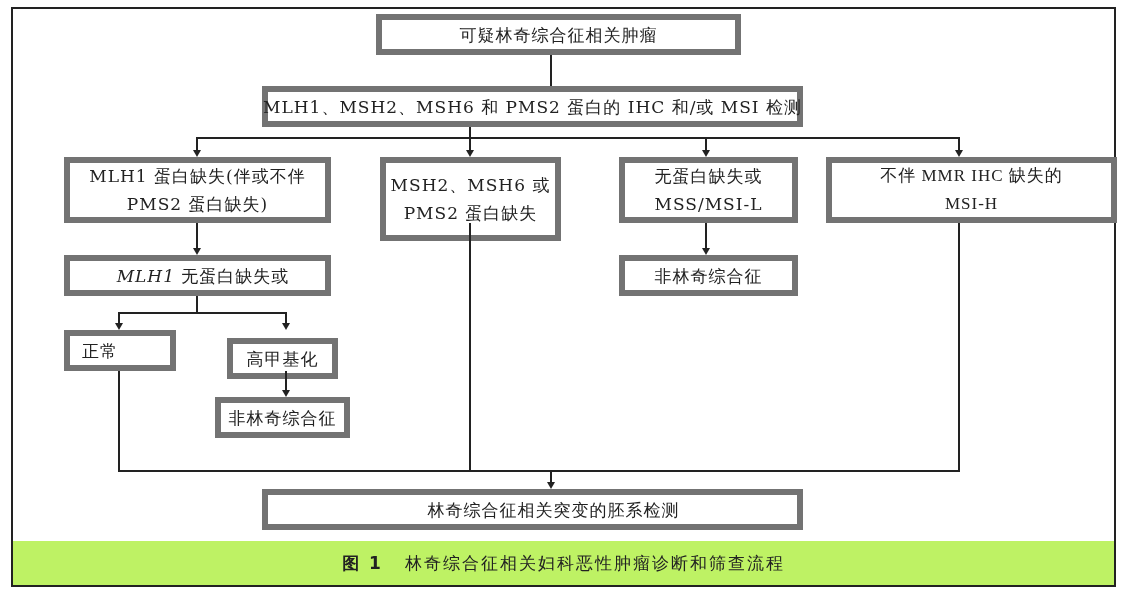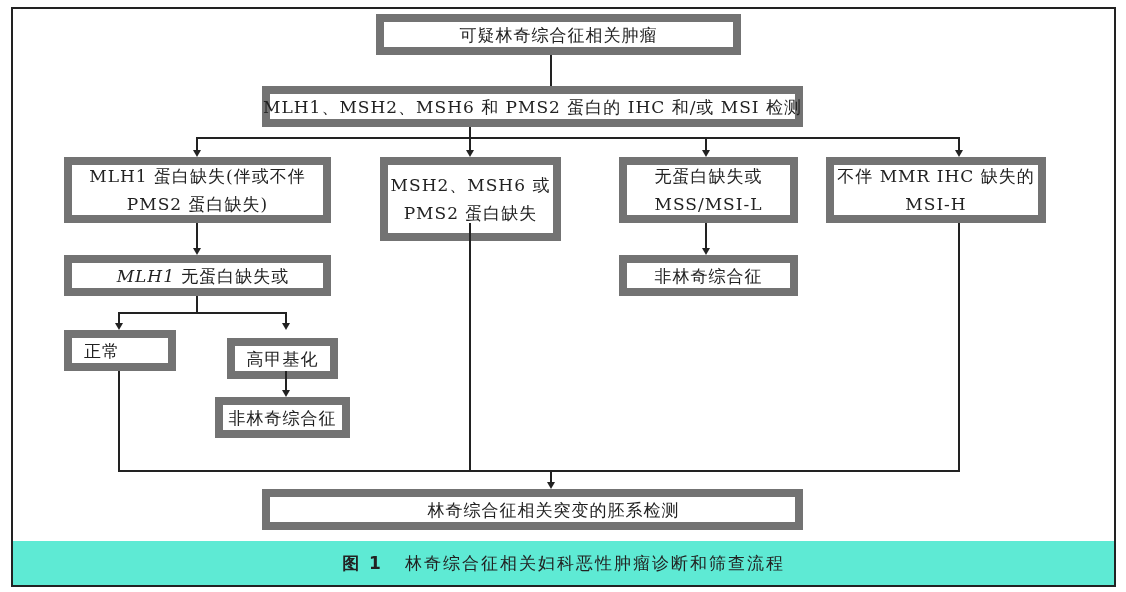--- a/index.html
+++ b/index.html
@@ -1,31 +1,31 @@
 <!DOCTYPE html>
 <html><head>
   <meta charset="utf-8">
   <style>
     html, body { margin: 0; padding: 0; background: #ffffff; }
     body { width: 1126px; height: 592px; position: relative; overflow: hidden;
            font-family: "DejaVu Serif", "Liberation Serif", serif; color: #222; }
     .frame { position: absolute; left: 11px; top: 7px; width: 1101px; height: 576px;
              border: 2px solid #222; box-sizing: content-box; }
-    .box { position: absolute; border: 8px solid #737373; background: #fff; box-sizing: border-box;
+    .box { position: absolute; border: 6px solid #737373; background: #fff; box-sizing: border-box;
            display: flex; flex-direction: column; align-items: center; justify-content: center;
            font-size: 17px; line-height: 28px; text-align: center; letter-spacing: 1px; }
     .box span { display: block; white-space: nowrap; }
     .italic { font-style: italic; margin-left: 11px; }
     .hl { position: absolute; background: #222; height: 2px; }
     .vl { position: absolute; background: #222; width: 2px; }
     .arrow { position: absolute; width: 0; height: 0;
              border-left: 4px solid transparent; border-right: 4px solid transparent;
              border-top: 7px solid #222; }
     .caption { position: absolute; left: 13px; top: 541px; width: 1101px; height: 44px;
-               background: #5eead4; display: flex; align-items: center; justify-content: center;
+               background: #bef264; display: flex; align-items: center; justify-content: center;
                font-family: "DejaVu Sans", "Liberation Sans", sans-serif; font-size: 17px;
                letter-spacing: 2px; color: #222; }
     .caption .fig-num { font-weight: bold; margin-right: 22px; }
   </style>
 </head>
 <body>
 
 <div class="frame"></div>
 
 <div class="box" style="left:376px; top:14px; width:365px; height:41px;">
@@ -53,21 +53,21 @@
   <span>PMS2 蛋白缺失)</span>
 </div>
 <div class="box" style="left:380px; top:157px; width:181px; height:84px;">
   <span>MSH2、MSH6 或</span>
   <span>PMS2 蛋白缺失</span>
 </div>
 <div class="box" style="left:619px; top:157px; width:179px; height:66px;">
   <span>无蛋白缺失或</span>
   <span>MSS/MSI-L</span>
 </div>
-<div class="box" style="left:826px; top:157px; width:220px; height:66px;">
+<div class="box" style="left:826px; top:157px; width:291px; height:66px;font-family:Liberation Serif, serif;">
   <span>不伴 MMR IHC 缺失的</span>
   <span>MSI-H</span>
 </div>
 
 <div class="vl" style="left:196px; top:223px; height:26px;"></div>
 <div class="arrow" style="left:193px; top:248px;"></div>
 <div class="box" style="left:64px; top:255px; width:267px; height:41px;">
   <span><i class="italic">MLH1</i><span style="display:inline"> 无蛋白缺失或</span></span>
 </div>
 

